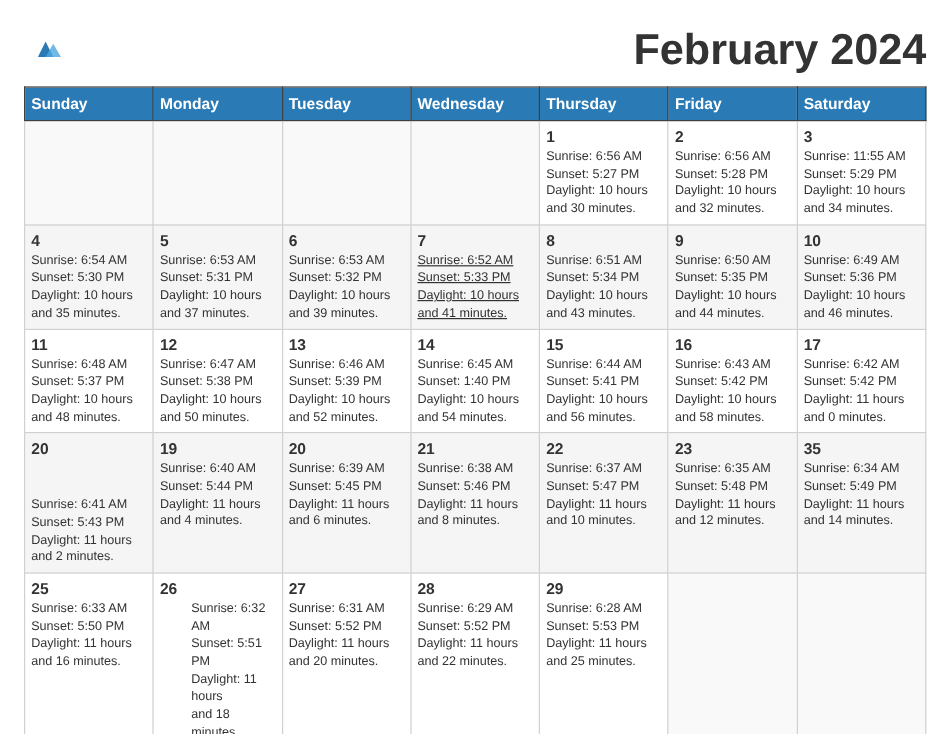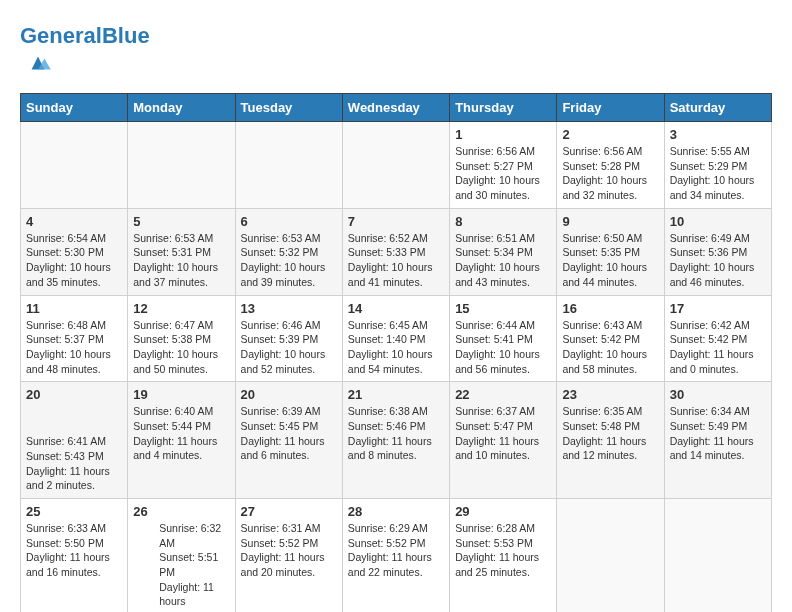--- a/index.html
+++ b/index.html
@@ -94,30 +94,28 @@
     .empty-cell {
       background: #f9f9f9;
     }
   </style>
 </head>
 <body>
 
 <div class="header">
   <div class="logo">
     <div>
-      <div class="logo-text">
-        <span>General</span><span style="color:#2a7ab5;">Blue</span>
-      </div>
       <svg class="logo-icon" viewBox="0 0 50 30">
         <polygon points="15,25 25,5 35,25" fill="#2a7ab5"></polygon>
         <polygon points="25,25 35,8 45,25" fill="#4da6e0" opacity="0.8"></polygon>
       </svg>
     </div>
   </div>
   <div class="title-block">
+    <div class="month-title">February 2024</div>
   </div>
 </div>
 
 <table>
   <thead>
     <tr>
     <th>Sunday</th>
         <th>Monday</th>
         <th>Tuesday</th>
         <th>Wednesday</th>
@@ -141,21 +139,21 @@
         </td>
         <td>
           <span class="day-num">2</span>
           <div class="day-info" style="white-space: pre-line;">Sunrise: 6:56 AM
 Sunset: 5:28 PM
 Daylight: 10 hours
 and 32 minutes.</div>
         </td>
         <td>
           <span class="day-num">3</span>
-          <div class="day-info" style="white-space: pre-line;">Sunrise: 5:55 AM
+          <div class="day-info" style="white-space: pre-line;">Sunrise: 11:55 AM
 Sunset: 5:29 PM
 Daylight: 10 hours
 and 34 minutes.</div>
         </td>
       </tr>
       <tr>
         <td>
           <span class="day-num">4</span>
           <div class="day-info" style="white-space: pre-line;">Sunrise: 6:54 AM
 Sunset: 5:30 PM
@@ -171,21 +169,21 @@
         </td>
         <td>
           <span class="day-num">6</span>
           <div class="day-info" style="white-space: pre-line;">Sunrise: 6:53 AM
 Sunset: 5:32 PM
 Daylight: 10 hours
 and 39 minutes.</div>
         </td>
         <td>
           <span class="day-num">7</span>
-          <div class="day-info" style="white-space: pre-line;">Sunrise: 6:52 AM
+          <div class="day-info" style="white-space: pre-line; text-decoration: underline;">Sunrise: 6:52 AM
 Sunset: 5:33 PM
 Daylight: 10 hours
 and 41 minutes.</div>
         </td>
         <td>
           <span class="day-num">8</span>
           <div class="day-info" style="white-space: pre-line;">Sunrise: 6:51 AM
 Sunset: 5:34 PM
 Daylight: 10 hours
 and 43 minutes.</div>
@@ -293,21 +291,21 @@
 and 10 minutes.</div>
         </td>
         <td>
           <span class="day-num">23</span>
           <div class="day-info" style="white-space: pre-line;">Sunrise: 6:35 AM
 Sunset: 5:48 PM
 Daylight: 11 hours
 and 12 minutes.</div>
         </td>
         <td>
-          <span class="day-num">30</span>
+          <span class="day-num">35</span>
           <div class="day-info" style="white-space: pre-line;">Sunrise: 6:34 AM
 Sunset: 5:49 PM
 Daylight: 11 hours
 and 14 minutes.</div>
         </td>
       </tr>
       <tr>
         <td>
           <span class="day-num">25</span>
           <div class="day-info" style="white-space: pre-line;">Sunrise: 6:33 AM

